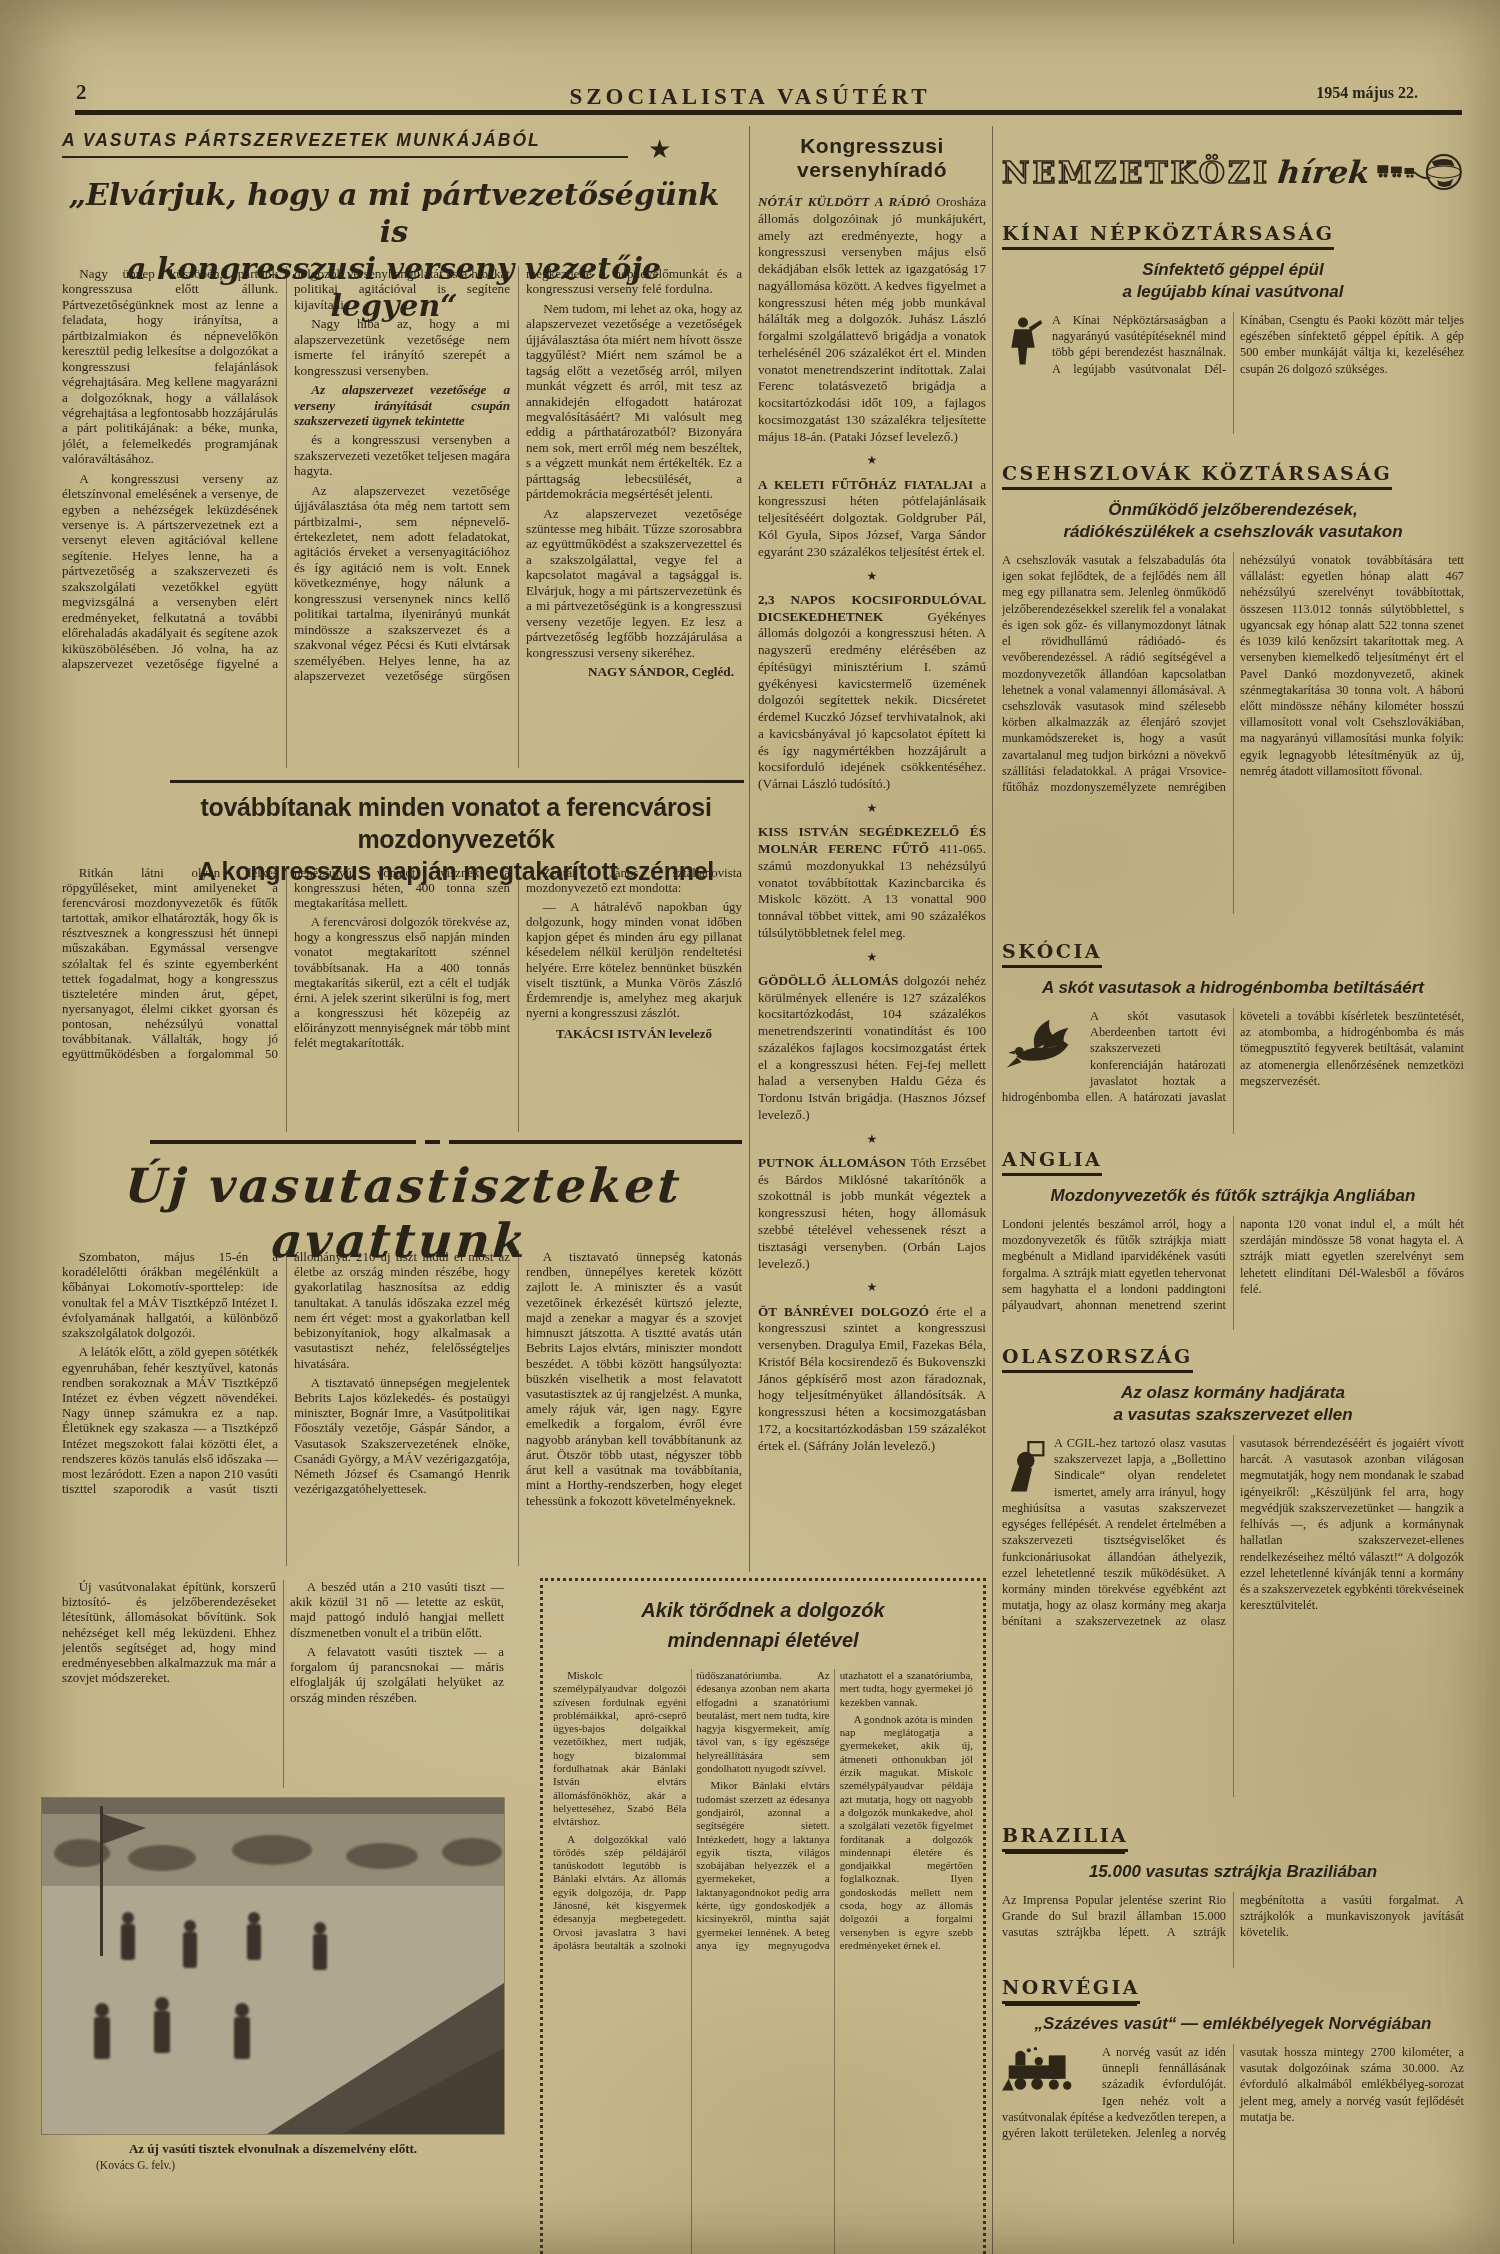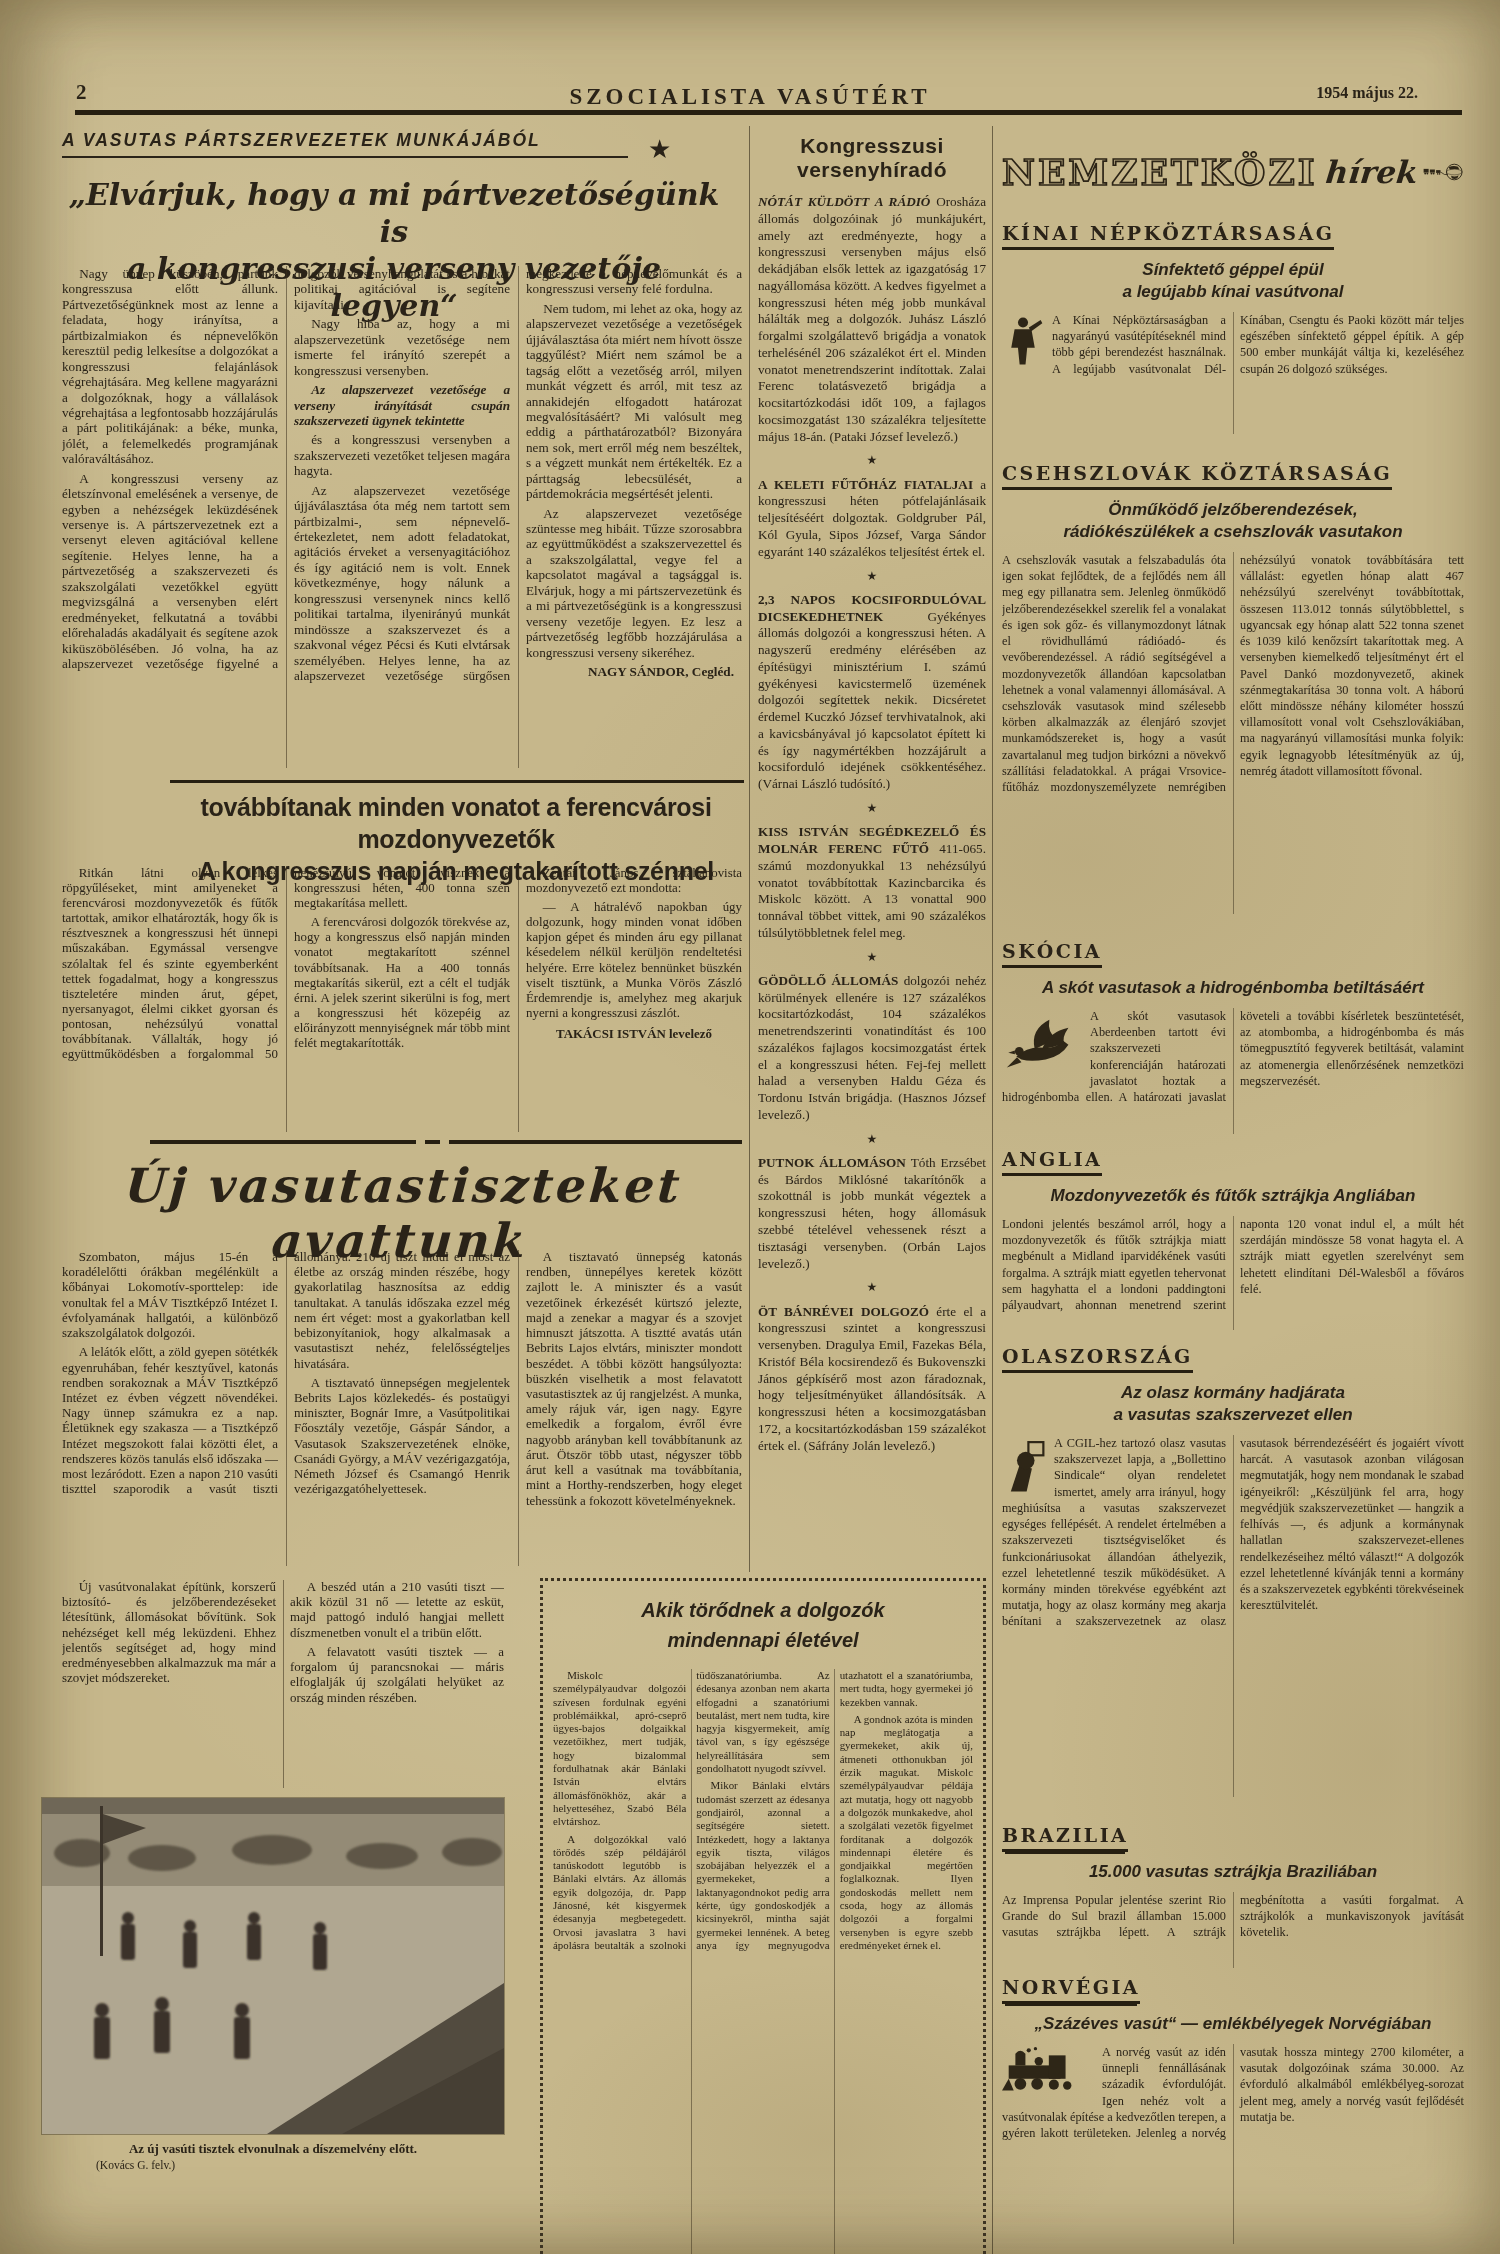--- a/index.html
+++ b/index.html
@@ -72,21 +72,21 @@
   .care-box{left:540px;top:1578px;width:446px;height:676px;box-sizing:border-box;
     border-top:3px dotted #3c3322;border-left:3px dotted #3c3322;border-right:3px dotted #3c3322;
     padding:14px 10px 0 10px;}
   .care-headline{text-align:center;font-family:"Liberation Sans",sans-serif;font-style:italic;font-weight:bold;font-size:20px;line-height:30px;}
   .care-body{margin-top:14px;height:588px;column-count:3;column-gap:10px;
     column-rule:1px solid rgba(58,48,28,.5);font-size:10.9px;line-height:1.22;text-align:justify;overflow:hidden;}
   
   .intl{left:1002px;top:140px;width:462px;height:2114px;}
   .intl .sec{position:absolute;left:0;width:462px;}
   .intl-masthead{position:absolute;left:0;top:6px;width:462px;display:flex;align-items:center;gap:6px;}
-  .intl-word{font-family:"DejaVu Serif",serif;font-weight:bold;font-size:36px;letter-spacing:3px;color:#33291a;}
+  .intl-word{font-family:"DejaVu Serif",serif;font-weight:bold;font-size:30px;letter-spacing:3px;color:#33291a;}
   @supports (-webkit-text-stroke: 1px black){
     .intl-word{color:rgba(198,183,139,.15);-webkit-text-stroke:1.7px #2c2416;}
   }
   .intl-script{font-family:"DejaVu Serif",serif;font-style:italic;font-weight:bold;font-size:31px;transform:skewX(-6deg);margin-left:2px;}
   .sec-h{display:inline-block;font-family:"DejaVu Serif",serif;font-weight:bold;font-size:19px;letter-spacing:2.5px;
     border-bottom:3px solid #261f11;padding-bottom:3px;}
   .sec-h.dbl{box-shadow:0 5px 0 -3px #261f11;}
   .sec-sub{text-align:center;font-family:"Liberation Sans",sans-serif;font-style:italic;font-weight:bold;font-size:17px;line-height:22px;margin-top:9px;}
   .sec-body{margin-top:9px;column-count:2;column-gap:14px;column-rule:1px solid rgba(58,48,28,.5);
     font-size:12.3px;line-height:1.32;text-align:justify;overflow:hidden;}
@@ -130,21 +130,21 @@
     <p>Nem tudom, mi lehet az oka, hogy az alapszervezet vezetősége a vezetőségek újjáválasztása óta miért nem hívott össze taggyűlést? Miért nem számol be a tagság előtt a vezetőség arról, milyen munkát végzett és arról, mit tesz az annakidején elfogadott határozat megvalósításáért? Mi valósult meg eddig a párthatározatból? Bizonyára nem sok, mert erről még nem beszéltek, s a végzett munkát nem értékelték. Ez a párttagság lebecsülését, a pártdemokrácia megsértését jelenti.</p>
     <p>Az alapszervezet vezetősége szüntesse meg hibáit. Tűzze szorosabbra az együttműködést a szakszervezettel és a szakszolgálattal, vegye fel a kapcsolatot magával a tagsággal is. Elvárjuk, hogy a mi pártszervezetünk és a mi pártvezetőségünk is a kongresszusi verseny vezetője legyen. Ez lesz a pártvezetőség legfőbb hozzájárulása a kongresszusi verseny sikeréhez.</p>
     <p class="party-sig">NAGY SÁNDOR, Cegléd.</p>
   </div>
 
   <div class="abs congress">
     <div class="congress-title">Kongresszusi versenyhíradó</div>
     <div class="congress-body">
       <p class="citem noind"><b class="clead it">NÓTÁT KÜLDÖTT A RÁDIÓ</b><span>Orosháza állomás dolgozóinak jó munkájukért, amely azt eredményezte, hogy a kongresszusi versenyben május első dekádjában elsők lettek az igazgatóság 17 nagyállomása között. A kedves figyelmet a kongresszusi héten még jobb munkával hálálták meg a dolgozók. Juhász László forgalmi szolgálattevő brigádja a vonatok terhelésénél 206 százalékot ért el. Minden vonatot menetrendszerint indítottak. Zalai Ferenc tolatásvezető brigádja a kocsitartózkodási időt 109, a fajlagos kocsimozgatást 130 százalékra teljesítette május 18-án. (Pataki József levelező.)</span></p>
       <p class="cstar">★</p>
-      <p class="citem noind"><b class="clead">A KELETI FŰTŐHÁZ FIATALJAI</b><span>a kongresszusi héten pótfelajánlásaik teljesítéséért dolgoztak. Goldgruber Pál, Kól Gyula, Sipos József, Varga Sándor egyaránt 140 százalékos teljesítést értek el.</span></p>
+      <p class="citem noind"><b class="clead">A KELETI FŰTŐHÁZ FIATALJAI</b><span>a kongresszusi héten pótfelajánlásaik teljesítéséért dolgoztak. Goldgruber Pál, Kól Gyula, Sipos József, Varga Sándor egyaránt 230 százalékos teljesítést értek el.</span></p>
       <p class="cstar">★</p>
       <p class="citem noind"><b class="clead">2,3 NAPOS KOCSIFORDULÓVAL DICSEKEDHETNEK</b><span>Gyékényes állomás dolgozói a kongresszusi héten. A nagyszerű eredmény elérésében az építésügyi minisztérium I. számú gyékényesi kavicstermelő üzemének dolgozói segítettek nekik. Dicséretet érdemel Kuczkó József tervhivatalnok, aki a kavicsbányával jó kapcsolatot épített ki és így nagymértékben hozzájárult a kocsiforduló idejének csökkentéséhez. (Várnai László tudósító.)</span></p>
       <p class="cstar">★</p>
       <p class="citem noind"><b class="clead">KISS ISTVÁN SEGÉDKEZELŐ ÉS MOLNÁR FERENC FŰTŐ</b><span>411-065. számú mozdonyukkal 13 nehézsúlyú vonatot továbbítottak Kazincbarcika és Miskolc között. A 13 vonattal 900 tonnával többet vittek, ami 90 százalékos túlsúlytöbbletnek felel meg.</span></p>
       <p class="cstar">★</p>
       <p class="citem noind"><b class="clead">GÖDÖLLŐ ÁLLOMÁS</b><span>dolgozói nehéz körülmények ellenére is 127 százalékos kocsitartózkodást, 104 százalékos menetrendszerinti vonatindítást és 100 százalékos fajlagos kocsimozgatást értek el a kongresszusi héten. Fej-fej mellett halad a versenyben Haldu Géza és Tordonu István brigádja. (Hasznos József levelező.)</span></p>
       <p class="cstar">★</p>
       <p class="citem noind"><b class="clead">PUTNOK ÁLLOMÁSON</b><span>Tóth Erzsébet és Bárdos Miklósné takarítónők a szokottnál is jobb munkát végeztek a kongresszusi héten, hogy állomásuk szebbé tételével vehessenek részt a tisztasági versenyben. (Orbán Lajos levelező.)</span></p>
       <p class="cstar">★</p>
       <p class="citem noind"><b class="clead">ÖT BÁNRÉVEI DOLGOZÓ</b><span>érte el a kongresszusi szintet a kongresszusi versenyben. Dragulya Emil, Fazekas Béla, Kristóf Béla kocsirendező és Bukovenszki János gépkísérő most azon fáradoznak, hogy teljesítményüket állandósítsák. A kongresszusi héten a kocsimozgatásban 172, a kocsitartózkodásban 159 százalékot értek el. (Sáfrány Jolán levelező.)</span></p>

